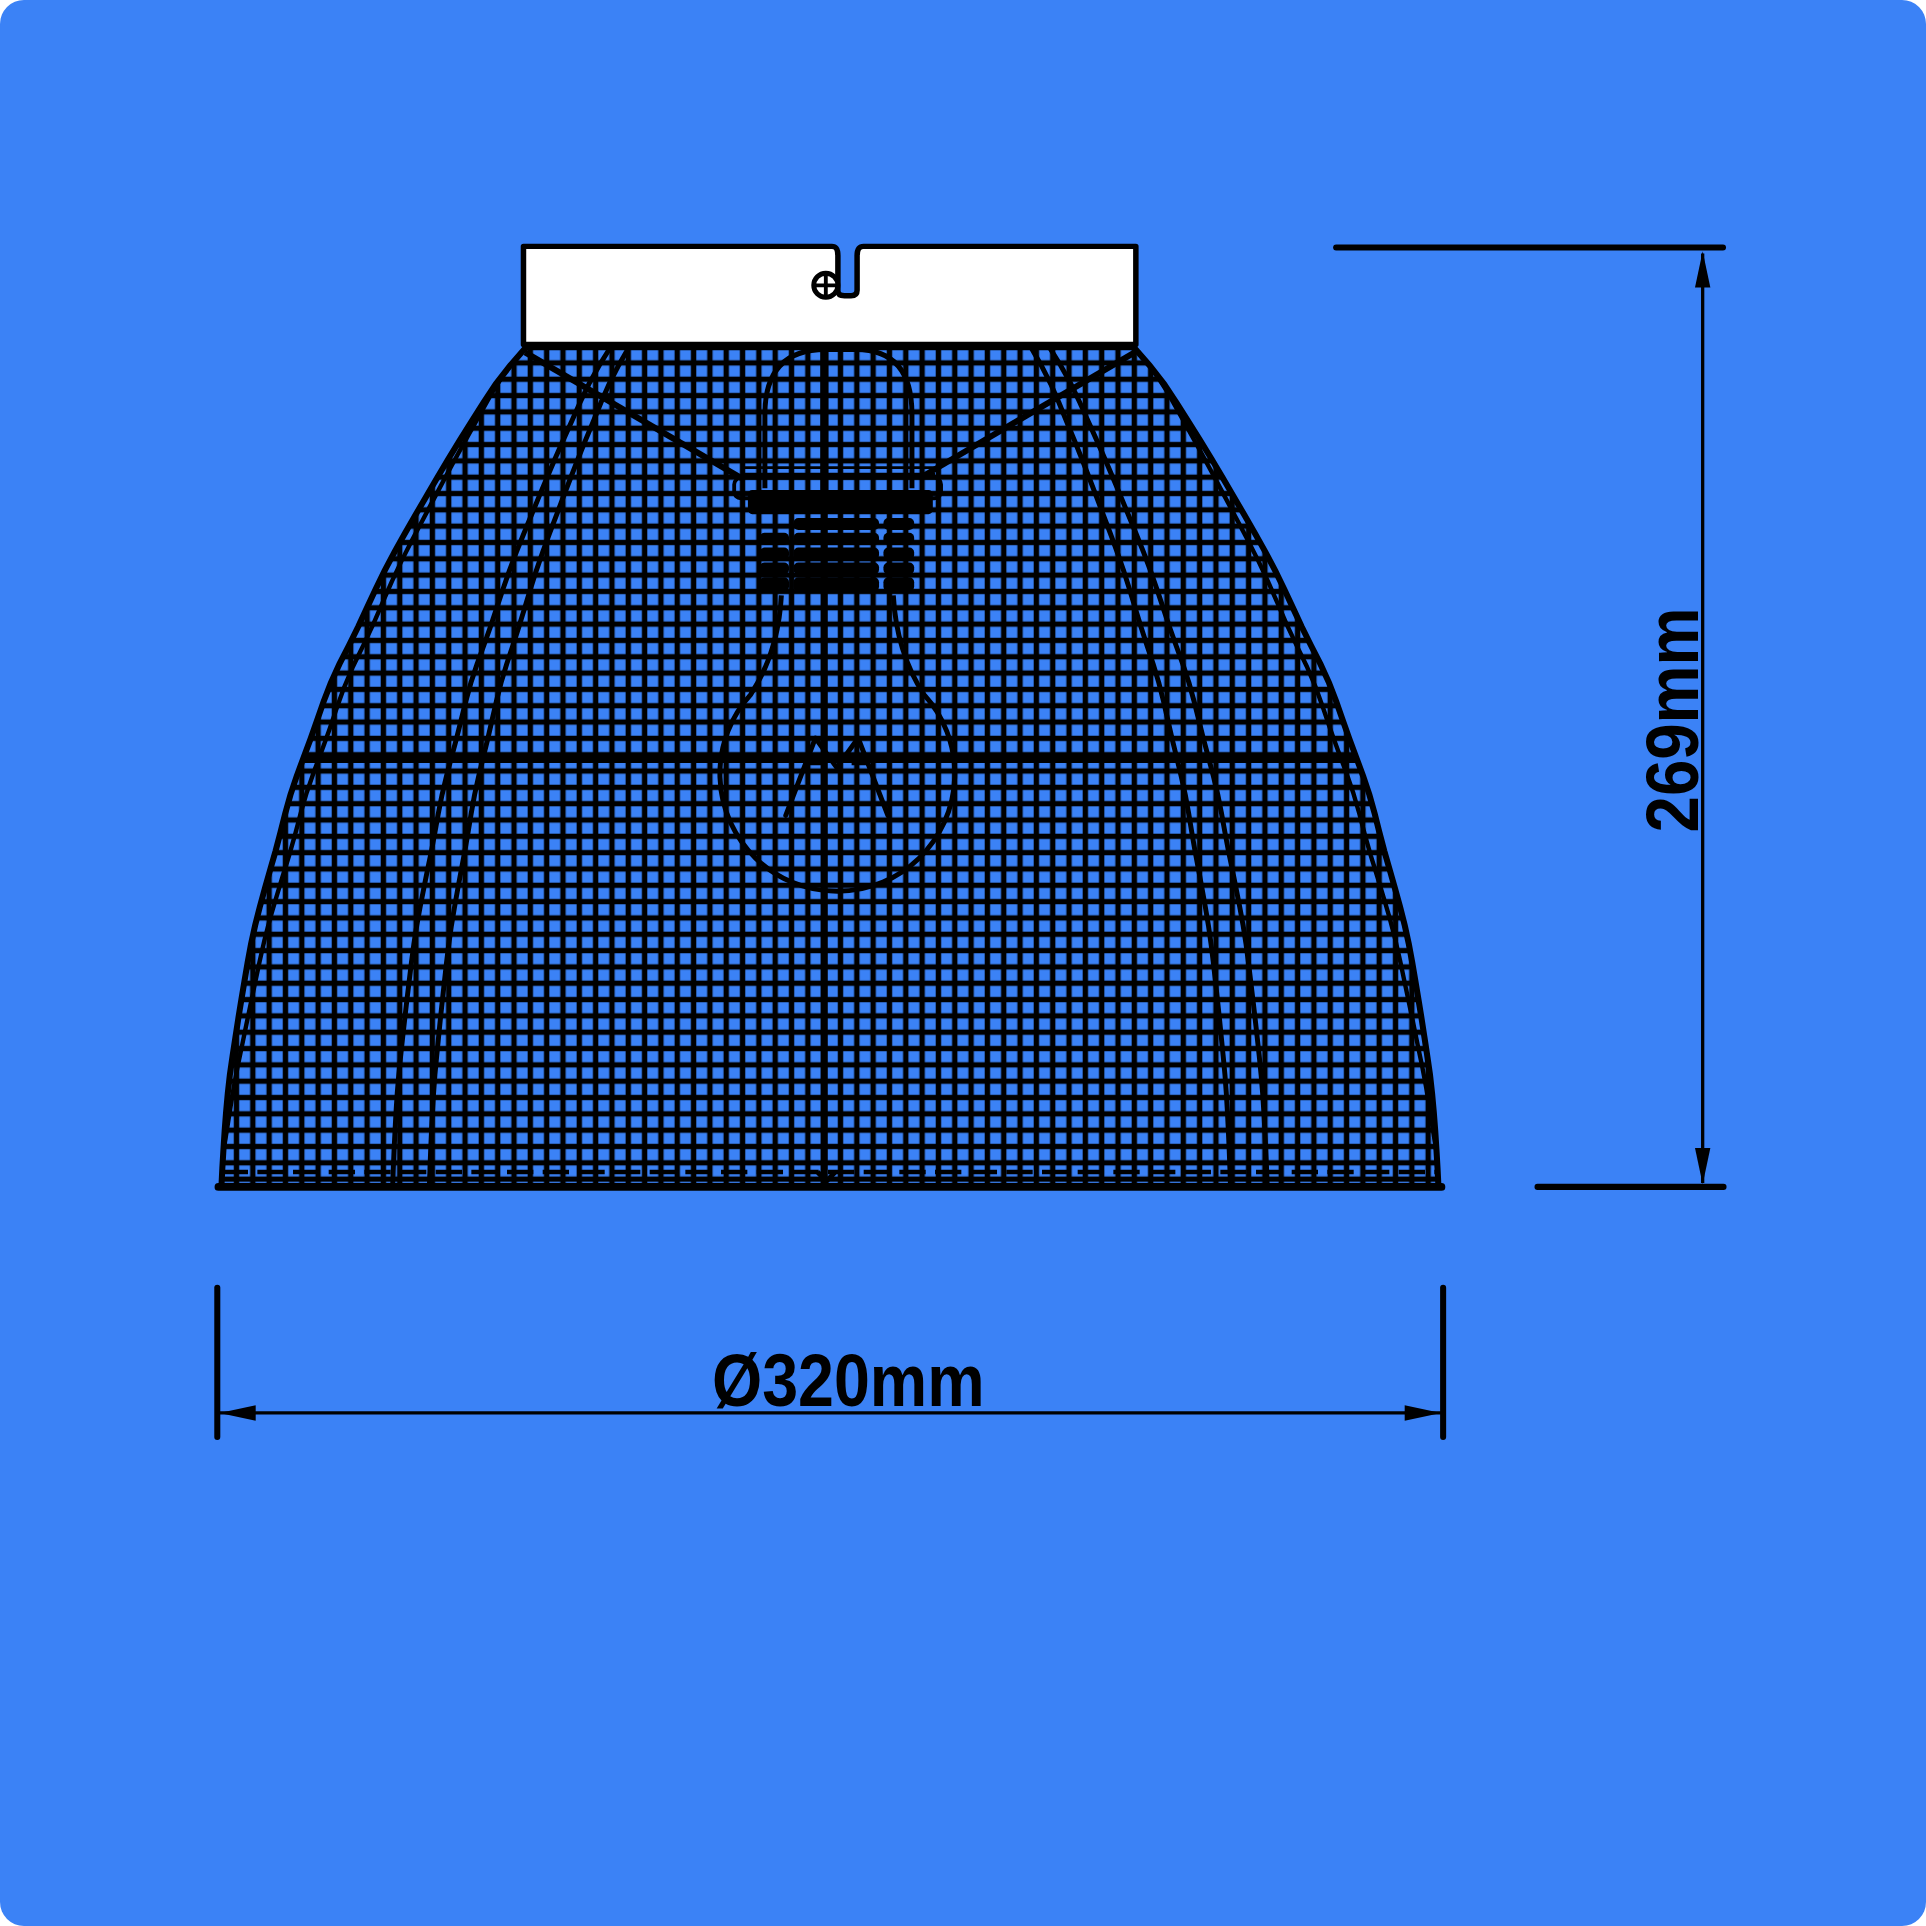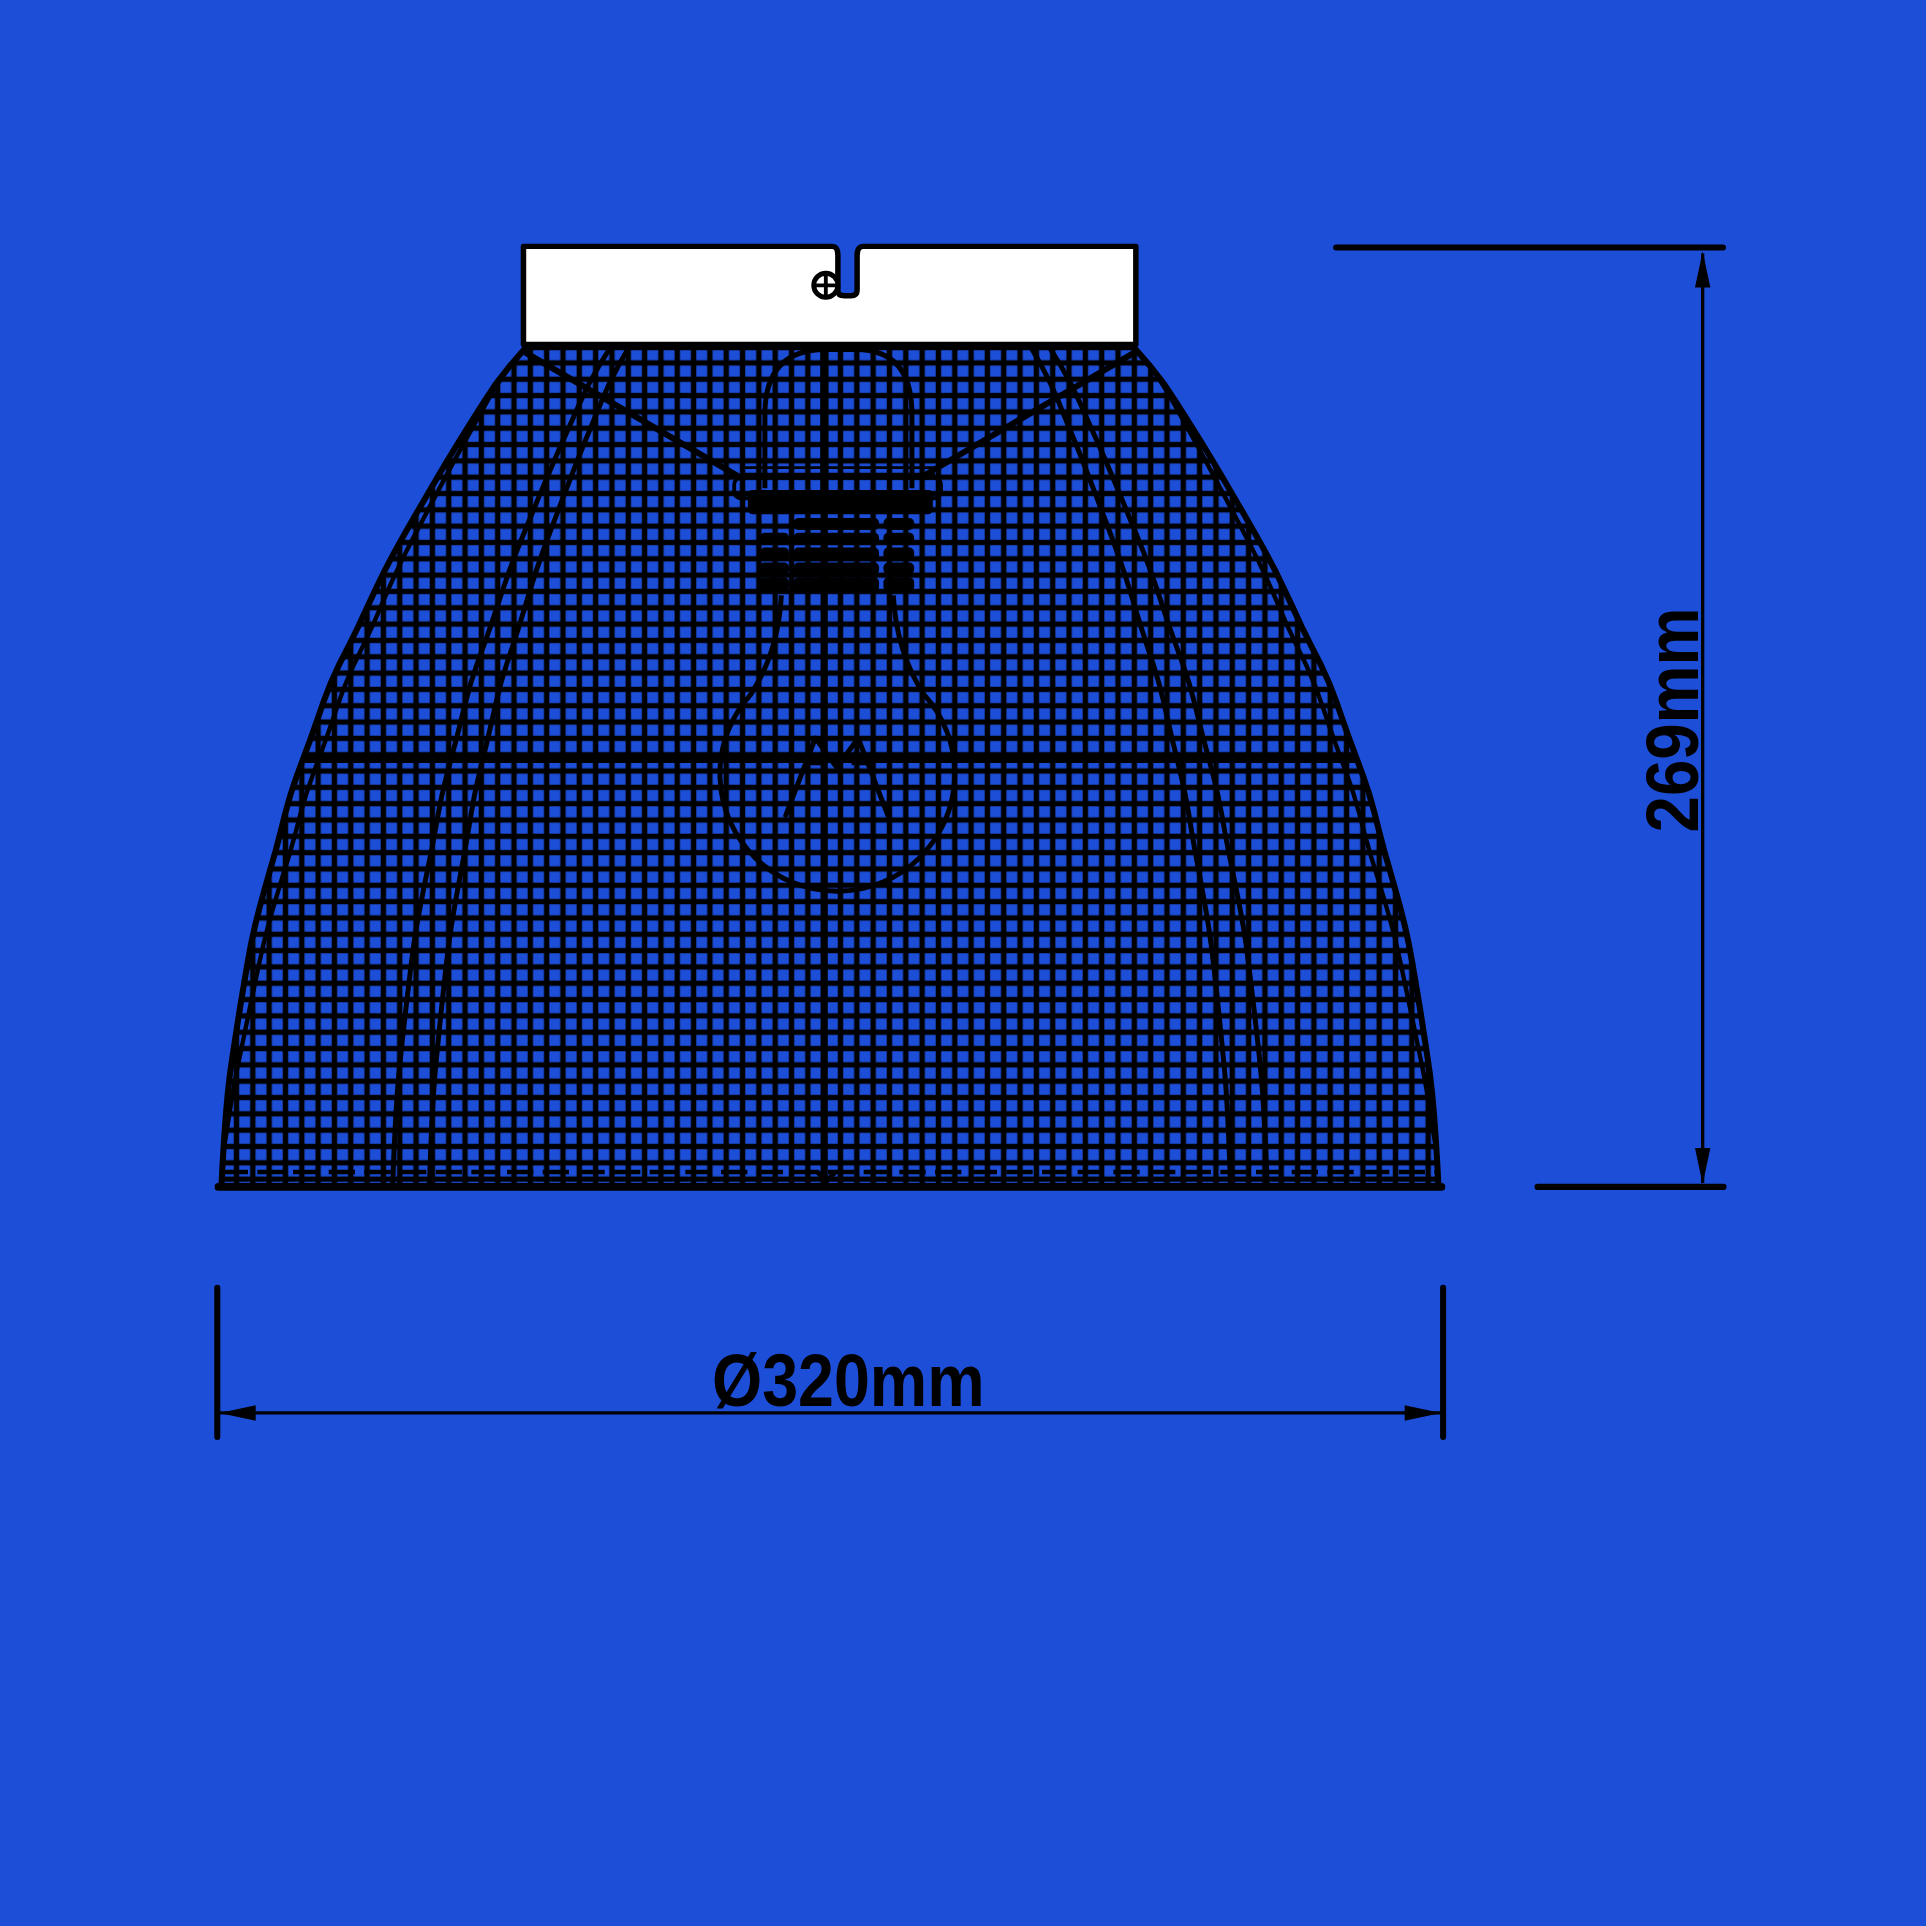--- a/index.html
+++ b/index.html
@@ -1,17 +1,17 @@
 <!DOCTYPE html>
 <html style="font-size:8.8px"><head>
 <meta charset="utf-8">
 <style>
   html,body { margin:0; padding:0; background:#ffffff; }
-  .page { width:1926px; height:1926px; position:relative; background:#1d4ed8;
-          font-family:"Liberation Sans", sans-serif; }
+  .page { width:1926px; height:1926px; position:relative; background:#3b82f6;
+          font-family:"Liberation Sans", sans-serif;border-radius:24px; }
   svg { position:absolute; left:0; top:0; }
 </style>
 </head>
 <body>
 <div class="page">
 <svg width="1926" height="1926" viewBox="0 0 3510 3510">
   <defs>
     <clipPath id="bell">
           <path d="M 959.5,632 L 2065.5,632 L 2065.5,632 L 2095.1,666 L 2121.5,700 L 2144.2,734.1 L 2165.5,768.1 L 2186.9,802.1 L 2207.7,836.1 L 2228,870.2 L 2247.9,904.2 L 2267.6,938.2 L 2287.2,972.2 L 2306.2,1006.2 L 2324.2,1040.3 L 2340.7,1074.3 L 2356.5,1108.3 L 2372.3,1142.3 L 2389.2,1176.4 L 2406.5,1210.4 L 2422.1,1244.4 L 2435.2,1278.4 L 2447.1,1312.4 L 2459,1346.5 L 2471.7,1380.5 L 2484.3,1414.5 L 2495.7,1448.5 L 2505.2,1482.6 L 2513.8,1516.6 L 2522.7,1550.6 L 2532.5,1584.6 L 2542.1,1618.6 L 2551.5,1652.7 L 2560.1,1686.7 L 2567.5,1720.7 L 2573.8,1754.7 L 2579.6,1788.8 L 2585.3,1822.8 L 2590.8,1856.8 L 2596,1890.8 L 2601.2,1924.8 L 2606.1,1958.9 L 2609.9,1992.9 L 2613,2026.9 L 2615.6,2060.9 L 2617.8,2095 L 2619.8,2129 L 2621.5,2163 L 403.5,2163 L 403.5,2163 L 405.2,2129 L 407.2,2095 L 409.4,2060.9 L 412,2026.9 L 415.1,1992.9 L 418.9,1958.9 L 423.8,1924.8 L 429,1890.8 L 434.2,1856.8 L 439.7,1822.8 L 445.4,1788.8 L 451.2,1754.7 L 457.5,1720.7 L 464.9,1686.7 L 473.5,1652.7 L 482.9,1618.6 L 492.5,1584.6 L 502.3,1550.6 L 511.2,1516.6 L 519.8,1482.6 L 529.3,1448.5 L 540.7,1414.5 L 553.3,1380.5 L 566,1346.5 L 577.9,1312.4 L 589.8,1278.4 L 602.9,1244.4 L 618.5,1210.4 L 635.8,1176.4 L 652.7,1142.3 L 668.5,1108.3 L 684.3,1074.3 L 700.8,1040.3 L 718.8,1006.2 L 737.8,972.2 L 757.4,938.2 L 777.1,904.2 L 797,870.2 L 817.3,836.1 L 838.1,802.1 L 859.5,768.1 L 880.8,734.1 L 903.5,700 L 929.9,666 L 959.5,632 Z"></path>
         </clipPath>

